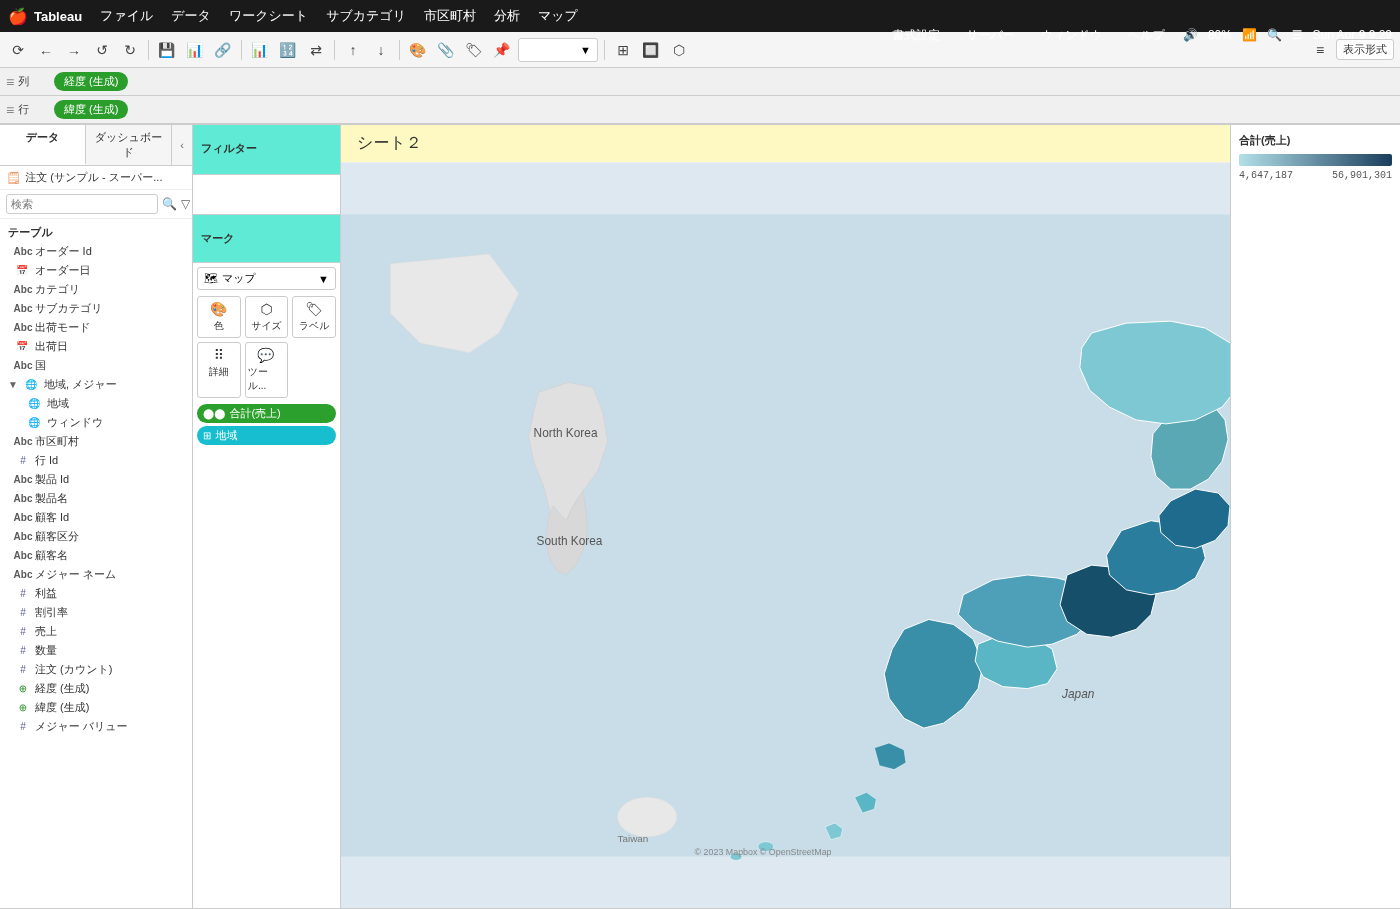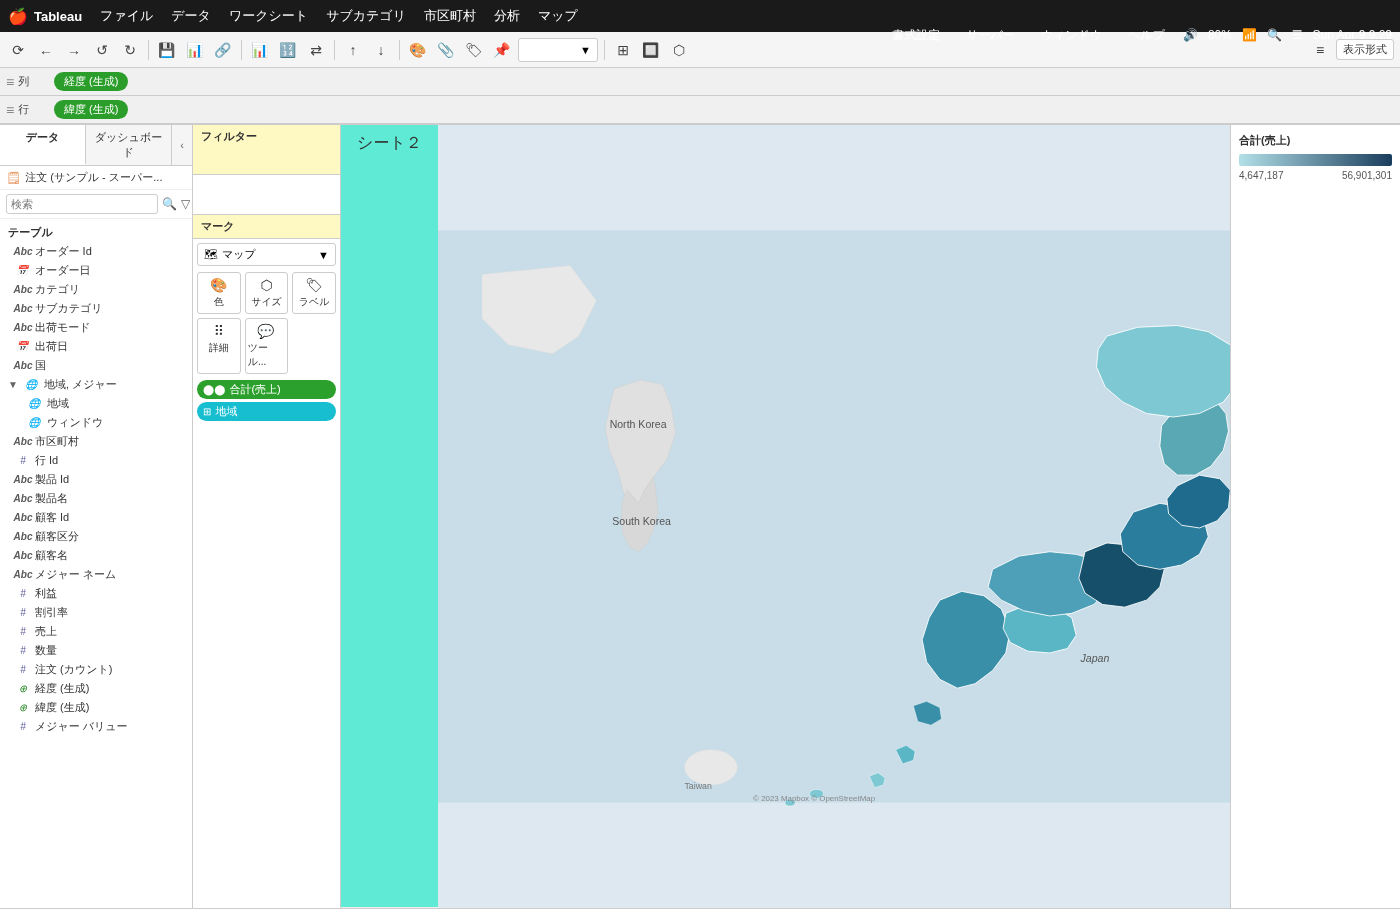--- a/index.html
+++ b/index.html
@@ -99,41 +99,41 @@
       padding: 2px 6px 2px 16px;
       font-size: 11px;
       display: flex;
       align-items: center;
       gap: 5px;
       cursor: pointer;
       color: #333;
     }
     .field-item.geo-parent { padding-left: 8px; }
     .field-item.child { padding-left: 28px; }
-    .field-icon { width: 14px; height: 14px; display: flex; align-items: center; justify-content: center; font-size: 10px; flex-shrink: 0; font-style: italic; }
+    .field-icon { width: 14px; height: 14px; display: flex; align-items: center; justify-content: center; font-size: 10px; flex-shrink: 0; }
     .icon-abc { color: #5a5a5a; font-size: 10px; font-weight: bold; }
     .icon-date { color: #5a8cbf; }
     .icon-number { color: #5a5a5a; }
     .icon-geo { color: #5aa05a; }
     .icon-globe { color: #5aa05a; }
 
     
     #middle-panel {
       width: 148px;
       background: #fff;
       border-right: 1px solid #ccc;
       display: flex;
       flex-direction: column;
     }
     .panel-section-header {
-      padding: 4px 8px;
+      padding: 16px 8px;
       font-size: 11px;
       font-weight: bold;
       color: #333;
-      background: #fef9c3;
+      background: #5eead4;
       border-bottom: 1px solid #ccc;
     }
     .filters-area { min-height: 50px; border-bottom: 1px solid #ccc; }
     .marks-area { flex: 1; padding: 4px; }
 
     
     .marks-type-dropdown {
       width: 100%;
       border: 1px solid #ccc;
       border-radius: 3px;
@@ -190,24 +190,24 @@
       color: #fff;
       border-radius: 10px;
       padding: 2px 10px;
       font-size: 11px;
       cursor: pointer;
     }
 
     
     #canvas-area {
       flex: 1;
-      background: #5eead4;
+      background: #fef9c3;
       position: relative;
       display: flex;
-      flex-direction: row;
+      flex-direction: column;
     }
     #sheet-title {
       padding: 8px 16px;
       font-size: 16px;
       font-weight: normal;
       color: #333;
       border-bottom: 1px solid #eee;
     }
     #map-container {
       flex: 1;
@@ -223,21 +223,21 @@
       background: #fff;
       padding: 8px;
     }
     .legend-title { font-size: 11px; font-weight: bold; color: #333; margin-bottom: 6px; }
     .legend-gradient {
       height: 12px;
       background: linear-gradient(to right, #b2e0e8, #1a5276);
       border-radius: 2px;
       margin-bottom: 4px;
     }
-    .legend-values { display: flex; justify-content: space-between; font-size: 10px; color: #555; }
+    .legend-values { display: flex; justify-content: space-between; font-size: 10px; color: #555; font-family: Liberation Mono, monospace; }
 
     
     #bottom-tabs {
       height: 32px;
       background: #f0f0f0;
       border-top: 1px solid #ccc;
       display: flex;
       align-items: center;
       padding: 0 6px;
       gap: 4px;

